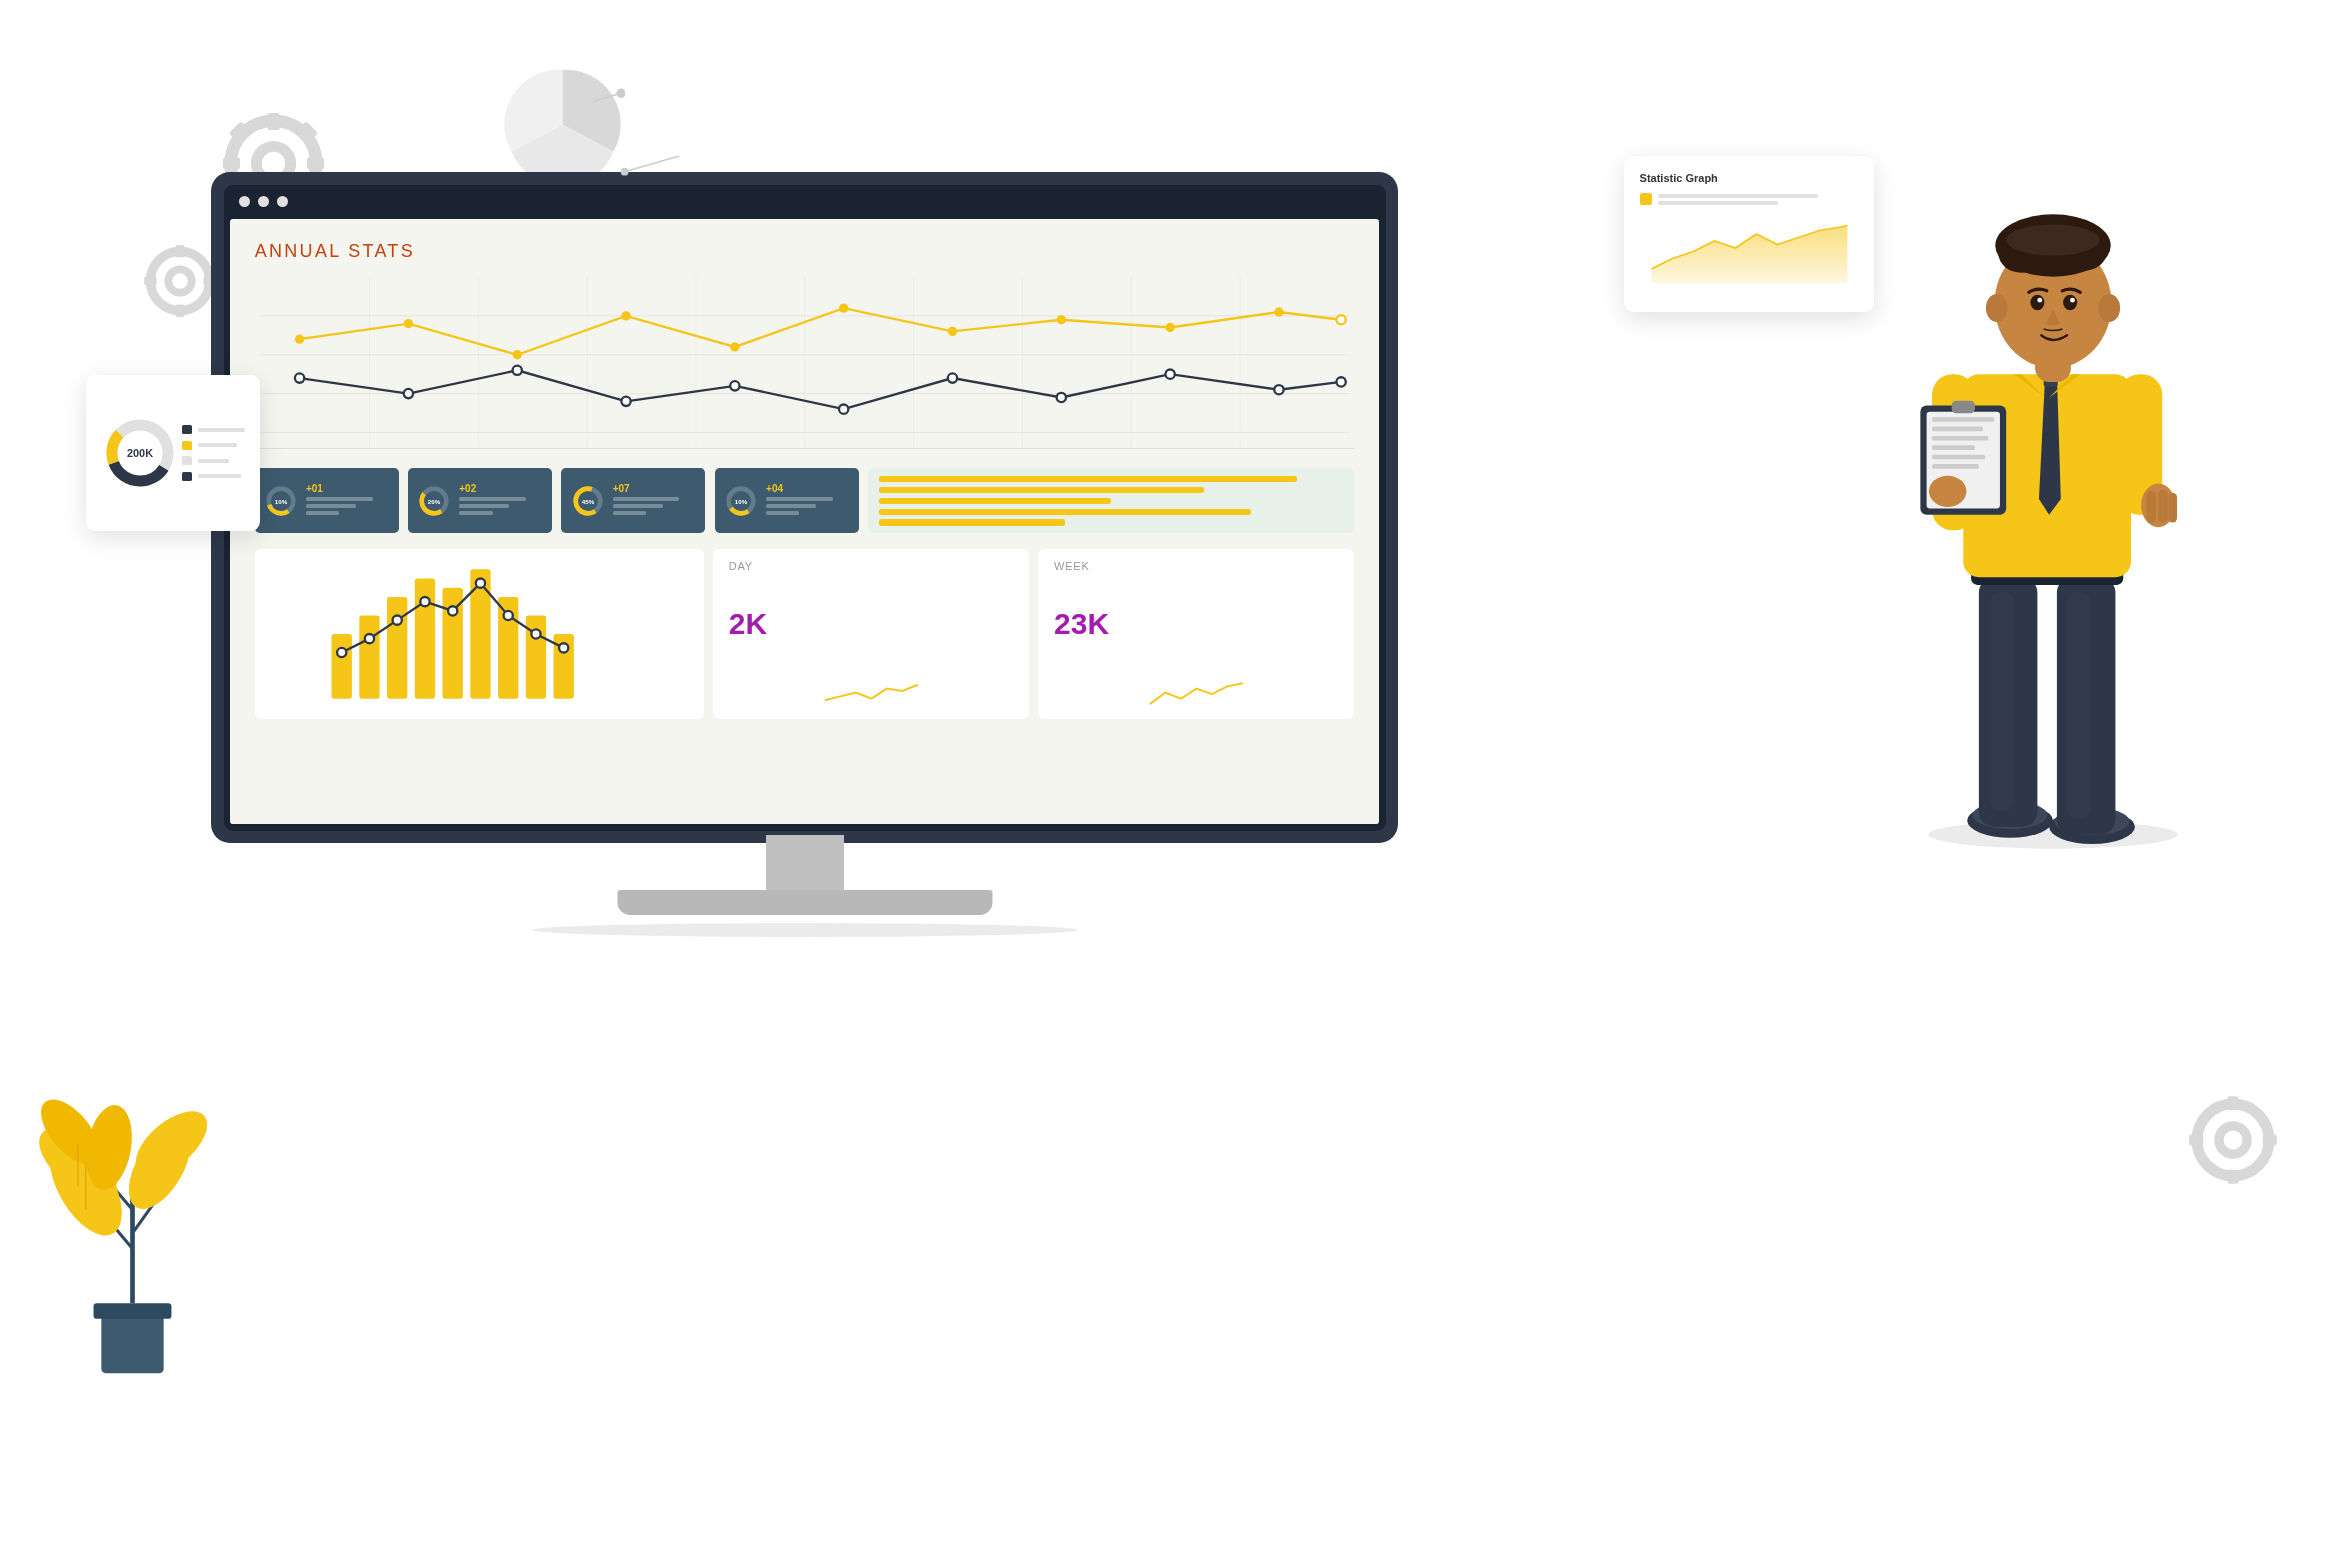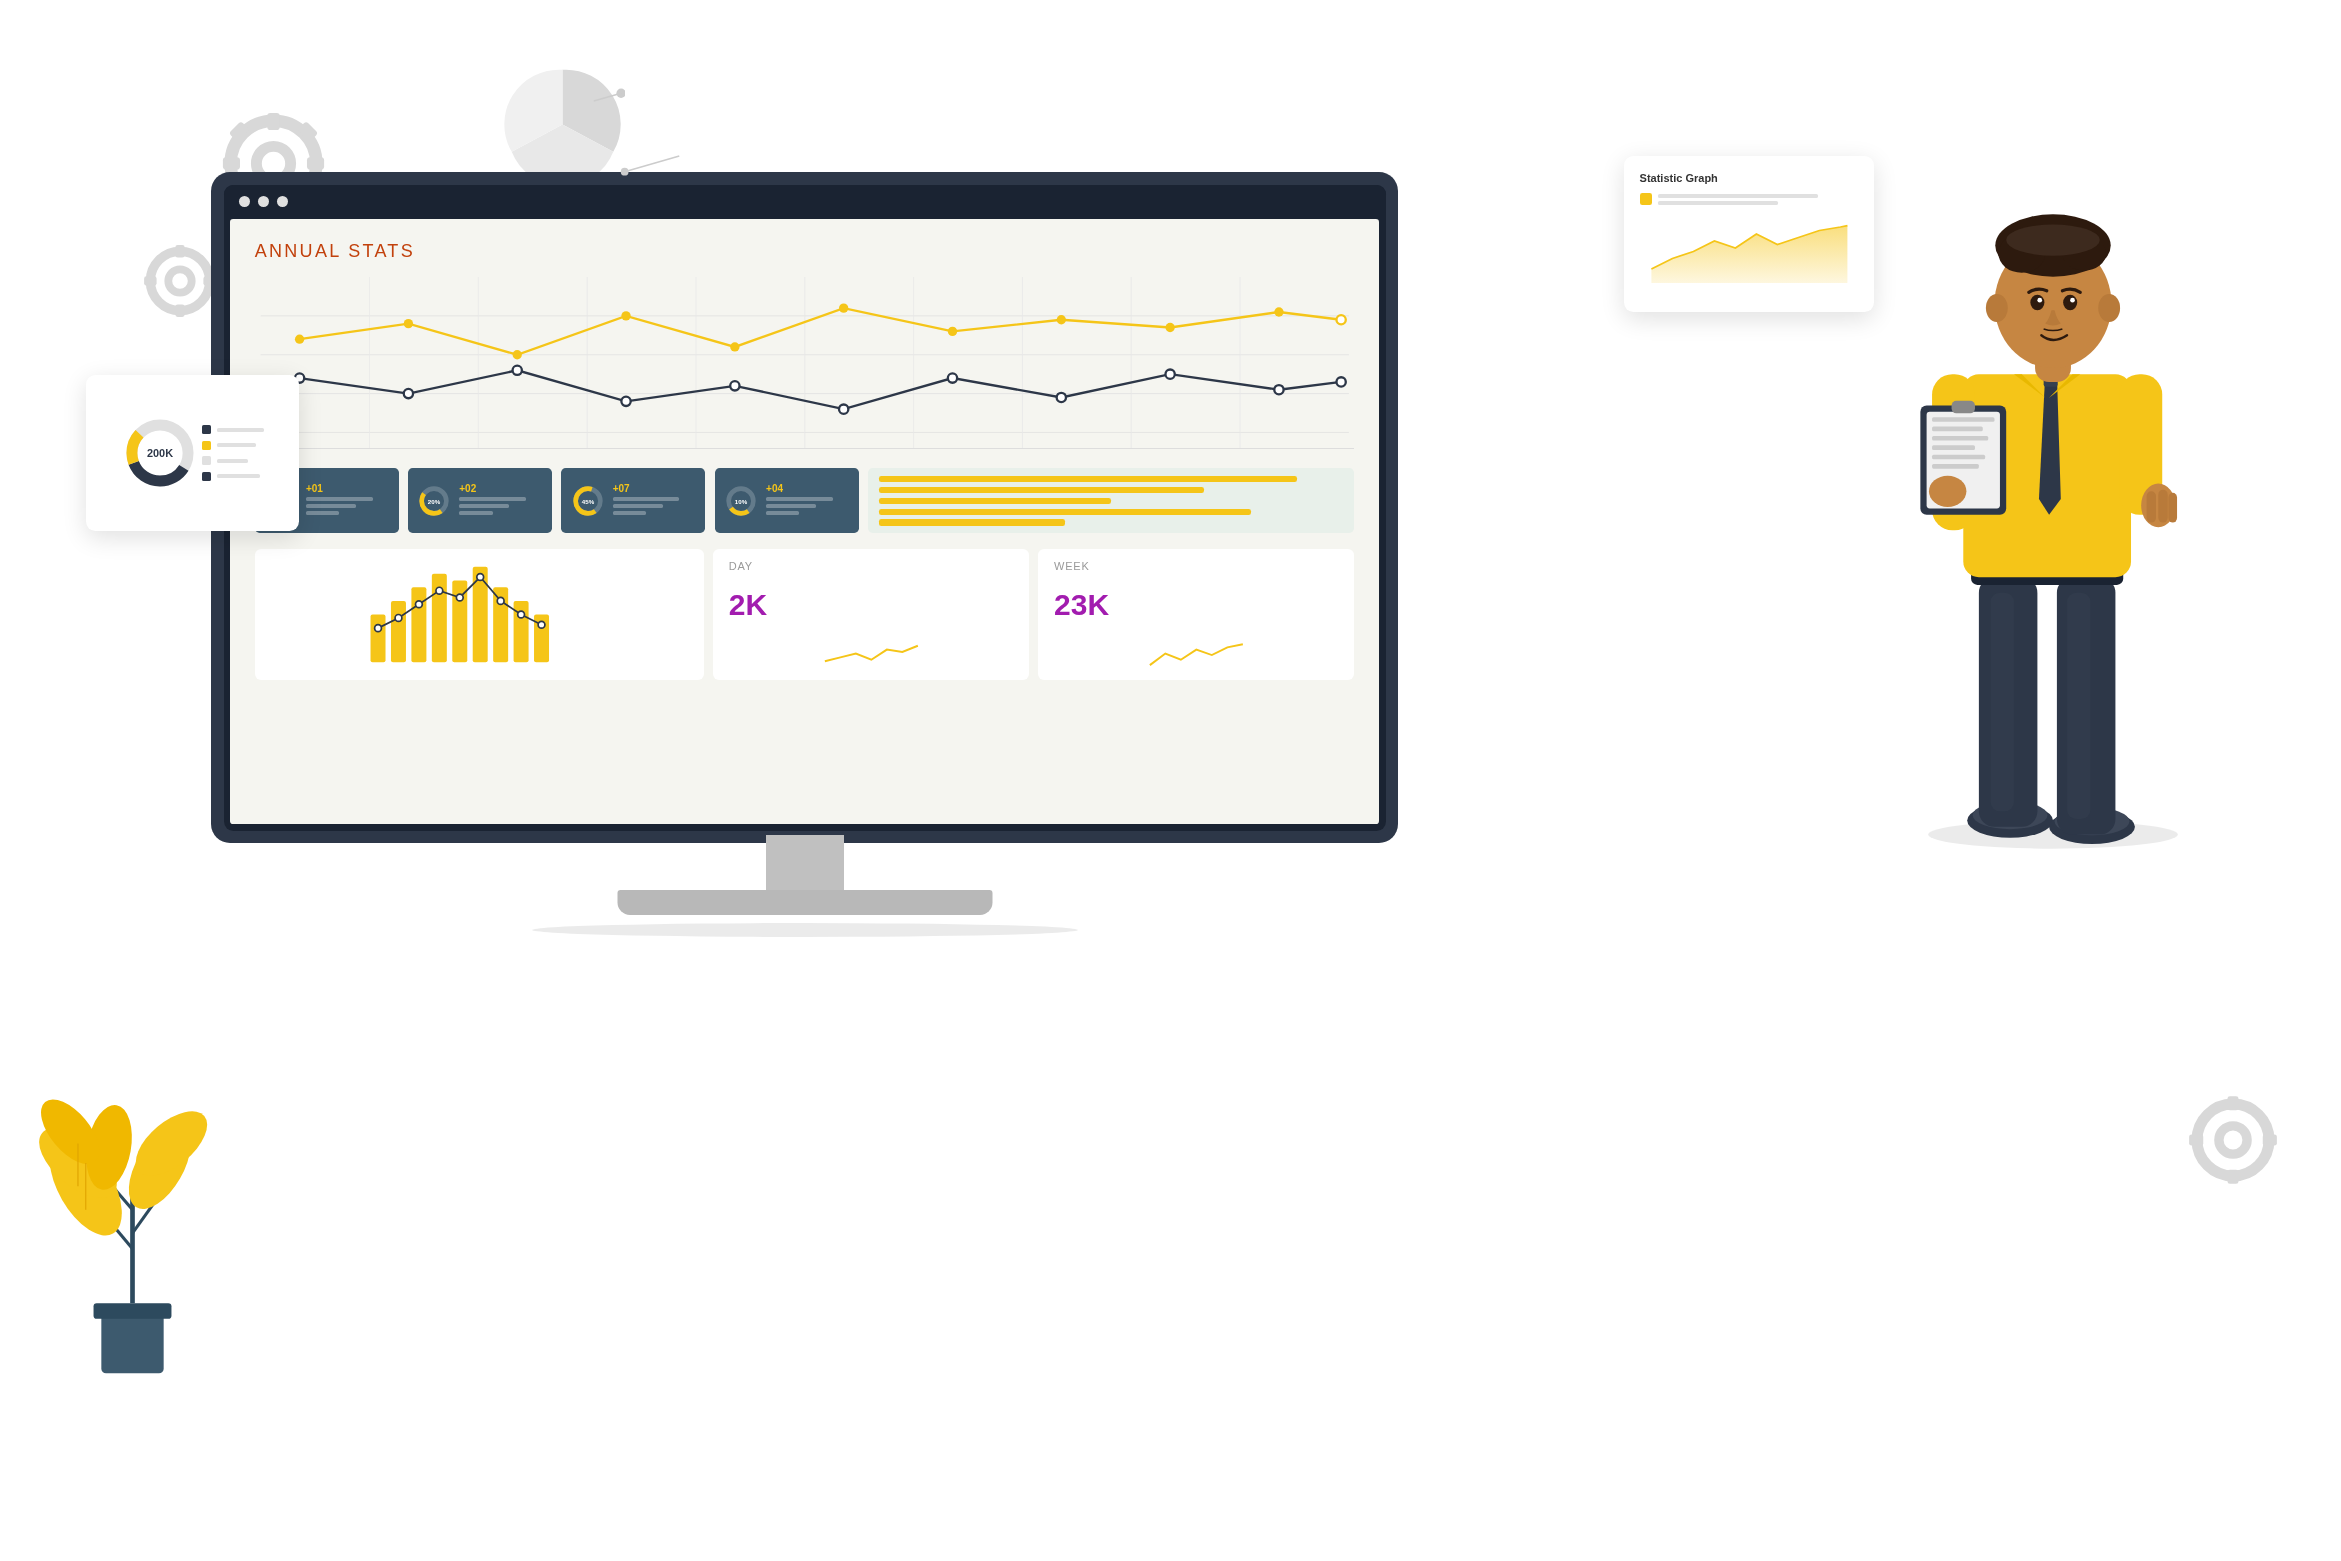--- a/index.html
+++ b/index.html
@@ -166,21 +166,21 @@
     .last-bar.w90 { width: 90%; }
     .last-bar.w70 { width: 70%; }
     .last-bar.w50 { width: 50%; }
     .last-bar.w80 { width: 80%; }
     .last-bar.w40 { width: 40%; }
 
     
     .bottom-row {
       display: flex;
       gap: 9.4px;
-      height: 131px;
+      height: 170px;
     }
 
     .bar-chart-card {
       flex: 1.2;
       background: white;
       border-radius: 6.2px;
       padding: 11px;
       position: relative;
       overflow: hidden;
     }
@@ -211,21 +211,21 @@
     .metric-sparkline {
       height: 31px;
       position: relative;
     }
 
     
     .float-card-donut {
       position: absolute;
       left: 86px;
       top: 375px;
-      width: 213px;
+      width: 174px;
       height: 156px;
       background: white;
       border-radius: 9.4px;
       box-shadow: 0 6.2px 25px rgba(0,0,0,0.12);
       z-index: 10;
       display: flex;
       align-items: center;
       justify-content: center;
       gap: 3px;
       padding: 15.6px;

